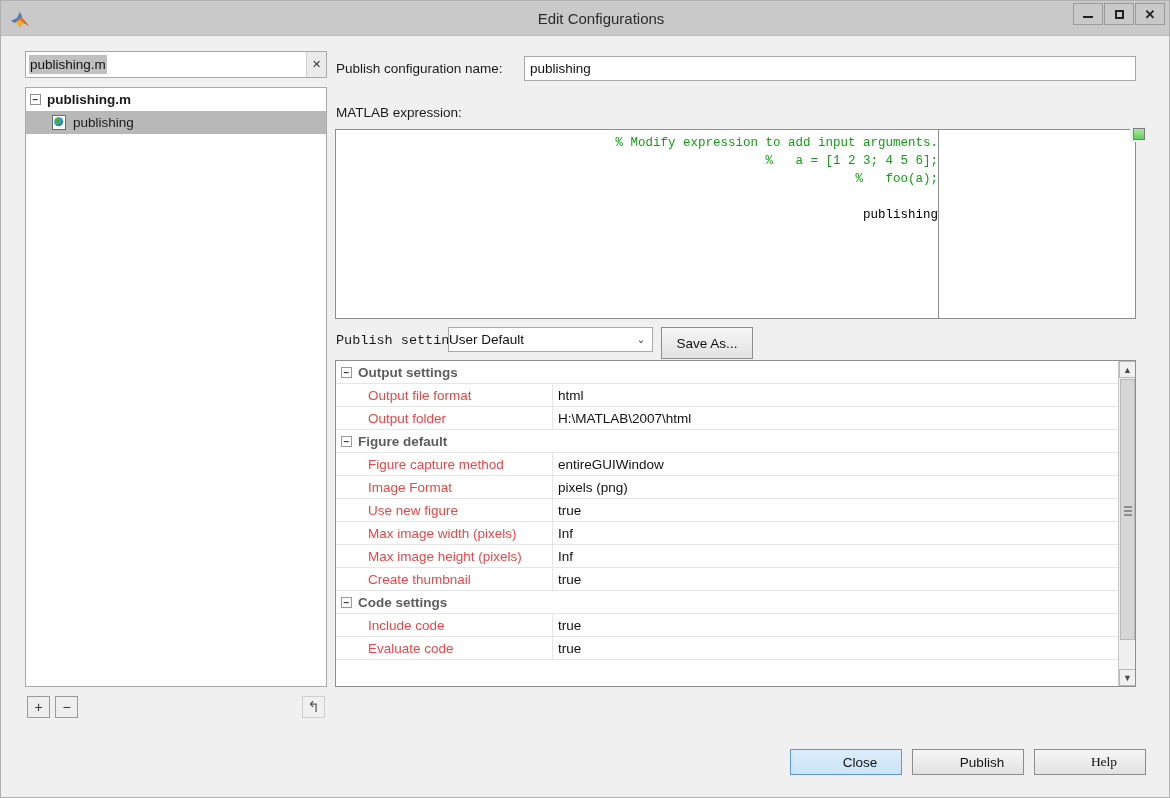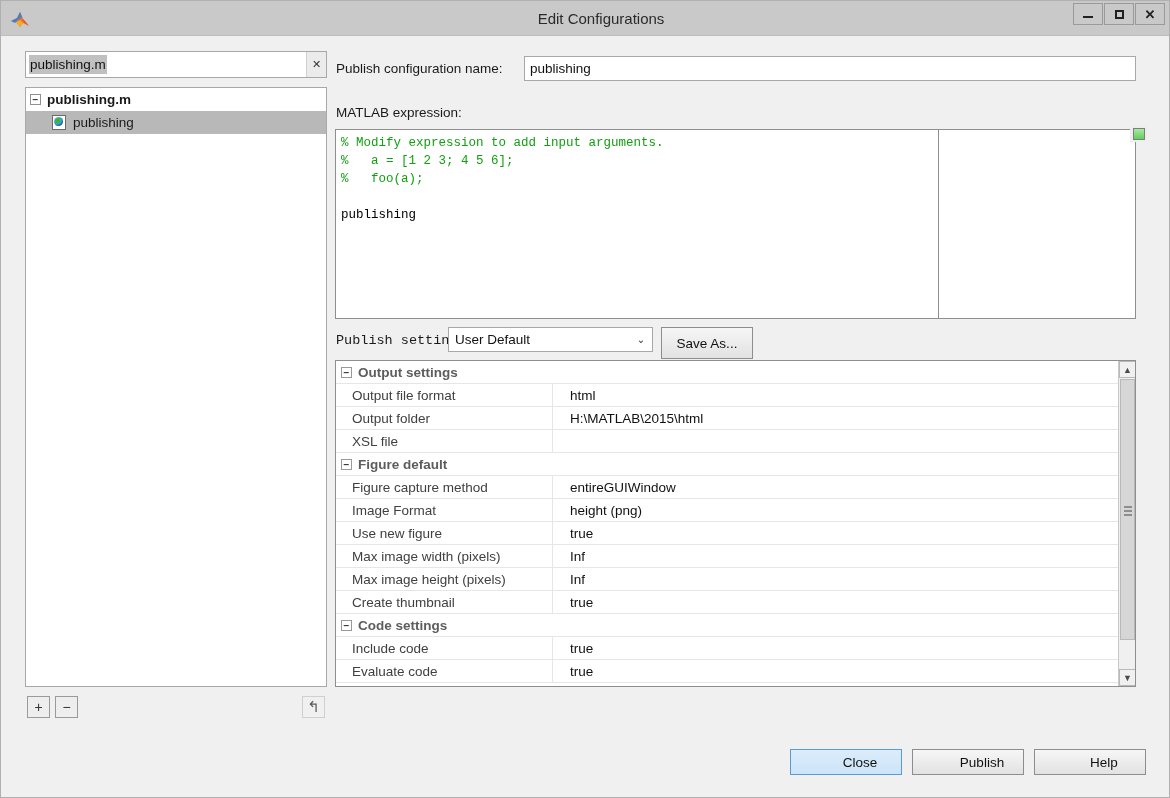--- a/index.html
+++ b/index.html
@@ -176,20 +176,21 @@
     color: #111;
     outline: none;
   }
 
   .expr-box {
     position: absolute; left: 334px; top: 128px;
     width: 801px; height: 190px;
     background: #ffffff;
     border: 1px solid #8e8e8e;
     overflow: hidden;
+    text-align: right;
   }
   .expr-code {
     position: absolute; left: 0; top: 0;
     width: 603px; height: 188px;
     padding: 4px 0 0 5px;
     font-family: "Liberation Mono", monospace;
     font-size: 12.5px;
     line-height: 18px;
     white-space: pre;
     border-right: 1px solid #8e8e8e;
@@ -211,21 +212,21 @@
   }
 
   .select-wrap {
     position: absolute; left: 447px; top: 326px;
     width: 205px; height: 25px;
     border: 1px solid #a8a8a8;
     background: #ffffff;
     display: flex; align-items: center;
     cursor: default;
   }
-  .select-val { flex: 1; padding-left: 6px; font-size: 13.5px; color: #111; }
+  .select-val { flex: 1; padding-left: 0; font-size: 13.5px; color: #111; }
   .select-arrow { width: 22px; text-align: center; font-size: 10px; color: #333; }
 
   .saveas-btn {
     position: absolute; left: 660px; top: 326px;
     width: 92px; height: 32px;
     border: 1px solid #8d8d8d;
     background: linear-gradient(180deg,#f6f6f6 0%,#e2e2e2 100%);
     display: flex; align-items: center; justify-content: center;
     font-size: 13.5px; color: #111;
     cursor: default;
@@ -252,28 +253,28 @@
     font-size: 13.5px;
   }
   .trow.group {
     font-weight: bold;
     color: #5d5d5d;
     padding-left: 5px;
   }
   .trow.group .expander { margin-right: 6px; border-color: #999; }
   .trow .k {
     width: 216px;
-    padding-left: 16px;
-    color: #404040;
+    padding-left: 32px;
+    color: #ef4444;
     white-space: nowrap;
     overflow: hidden;
   }
   .trow .v {
     flex: 1;
-    padding-left: 17px;
+    padding-left: 5px;
     border-left: 1px solid #e6e6e6;
     height: 23px; line-height: 23px;
     color: #111;
     white-space: nowrap;
   }
 
   
   .vscroll {
     position: absolute; right: 0; top: 0;
     width: 17px; height: 325px;
@@ -311,21 +312,21 @@
     background: linear-gradient(180deg,#f6f6f6 0%,#e2e2e2 100%);
     display: flex; align-items: center; justify-content: center;
     font-size: 13.5px; color: #111;
     cursor: default;
     padding-left: 28px;
   }
   #btn-close   { left: 789px; width: 112px;
                  border-color: #5b9bd5;
                  background: linear-gradient(180deg,#dcedfb 0%,#cbe4f8 100%); }
   #btn-publish { left: 911px; width: 112px; }
-  #btn-help    { left: 1033px; width: 112px; }
+  #btn-help    { left: 1033px; width: 112px; font-family: Liberation Serif, serif; }
 </style>
 </head>
 <body>
 
 <div id="app">
 
   <div class="titlebar">
     <svg class="app-logo" viewBox="0 0 20 20">
       <path d="M1 12 L7 9 L10 3 L13 10 L19 17 L13 14 L10 18 L6 13 Z" fill="#e8772e"></path>
       <path d="M1 12 L7 9 L10 3 L12 8 L8 11 L5 14 Z" fill="#4b7ec8"></path>
@@ -397,37 +398,33 @@
         <div class="trow group">
           <span class="expander">−</span>
           <span>Output settings</span>
         </div>
         <div class="trow">
           <span class="k">Output file format</span>
           <span class="v">html</span>
         </div>
         <div class="trow">
           <span class="k">Output folder</span>
-          <span class="v">H:\MATLAB\2015\html</span>
-        </div>
-        <div class="trow">
-          <span class="k">XSL file</span>
-          <span class="v"></span>
+          <span class="v">H:\MATLAB\2007\html</span>
         </div>
         <div class="trow group">
           <span class="expander">−</span>
           <span>Figure default</span>
         </div>
         <div class="trow">
           <span class="k">Figure capture method</span>
           <span class="v">entireGUIWindow</span>
         </div>
         <div class="trow">
           <span class="k">Image Format</span>
-          <span class="v">height (png)</span>
+          <span class="v">pixels (png)</span>
         </div>
         <div class="trow">
           <span class="k">Use new figure</span>
           <span class="v">true</span>
         </div>
         <div class="trow">
           <span class="k">Max image width (pixels)</span>
           <span class="v">Inf</span>
         </div>
         <div class="trow">

